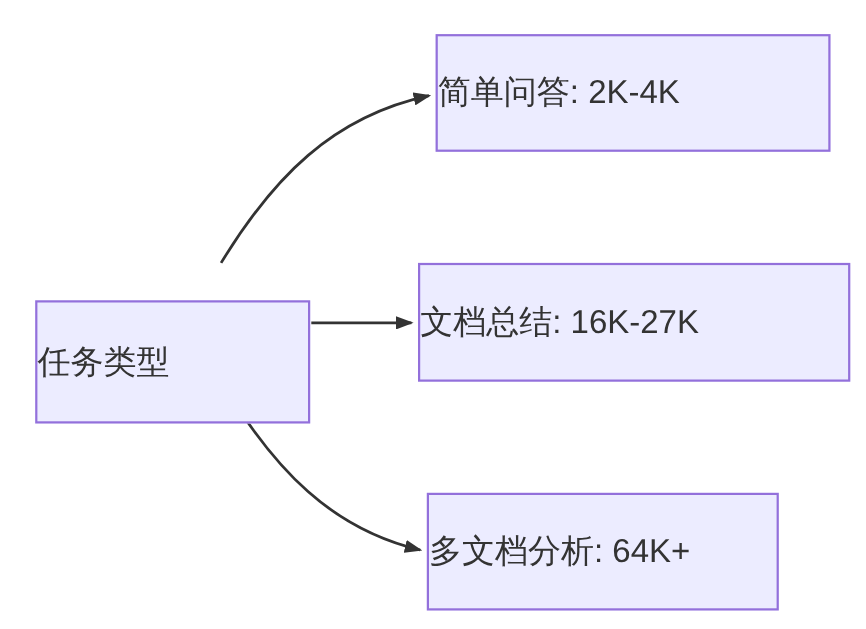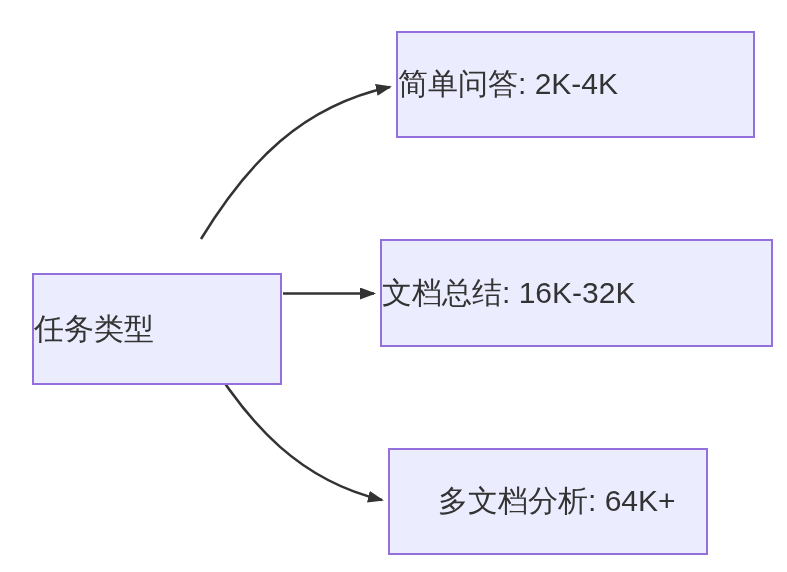--- a/index.html
+++ b/index.html
@@ -31,21 +31,21 @@
     color: #333333;
     font-size: 30px;
     display: flex;
     align-items: center;
     text-align: center;
     white-space: nowrap;
   }
   .node-task-type   { left: 32px;  top: 239px; width: 250px; height: 112px; margin-top: 34px; }
   .node-simple-qa   { left: 396px; top: 31px;  width: 359px; height: 107px; }
   .node-doc-summary { left: 380px; top: 239px; width: 393px; height: 108px; }
-  .node-multi-doc   { left: 388px; top: 448px; width: 320px; height: 107px; padding-left: 48px; }
+  .node-multi-doc   { left: 388px; top: 448px; width: 320px; height: 107px; }
 </style>
 </head>
 <body>
 
 <div class="canvas">
 
   <svg class="edge-layer" width="787" height="572" viewBox="0 0 787 572" xmlns="http://www.w3.org/2000/svg">
     <defs>
       <marker id="arrowhead" viewBox="0 0 16 12" markerWidth="16" markerHeight="12" refX="14" refY="6" orient="auto" markerUnits="userSpaceOnUse">
         <path d="M0,0 L16,6 L0,12 Z" fill="#333333"></path>
@@ -58,20 +58,20 @@
 
   <div class="node node-task-type">
     <span>任务类型</span>
   </div>
 
   <div class="node node-simple-qa">
     <span>简单问答: 2K-4K</span>
   </div>
 
   <div class="node node-doc-summary">
-    <span>文档总结: 16K-32K</span>
+    <span>文档总结: 16K-27K</span>
   </div>
 
   <div class="node node-multi-doc">
     <span>多文档分析: 64K+</span>
   </div>
 
 </div>
 
 </body></html>

